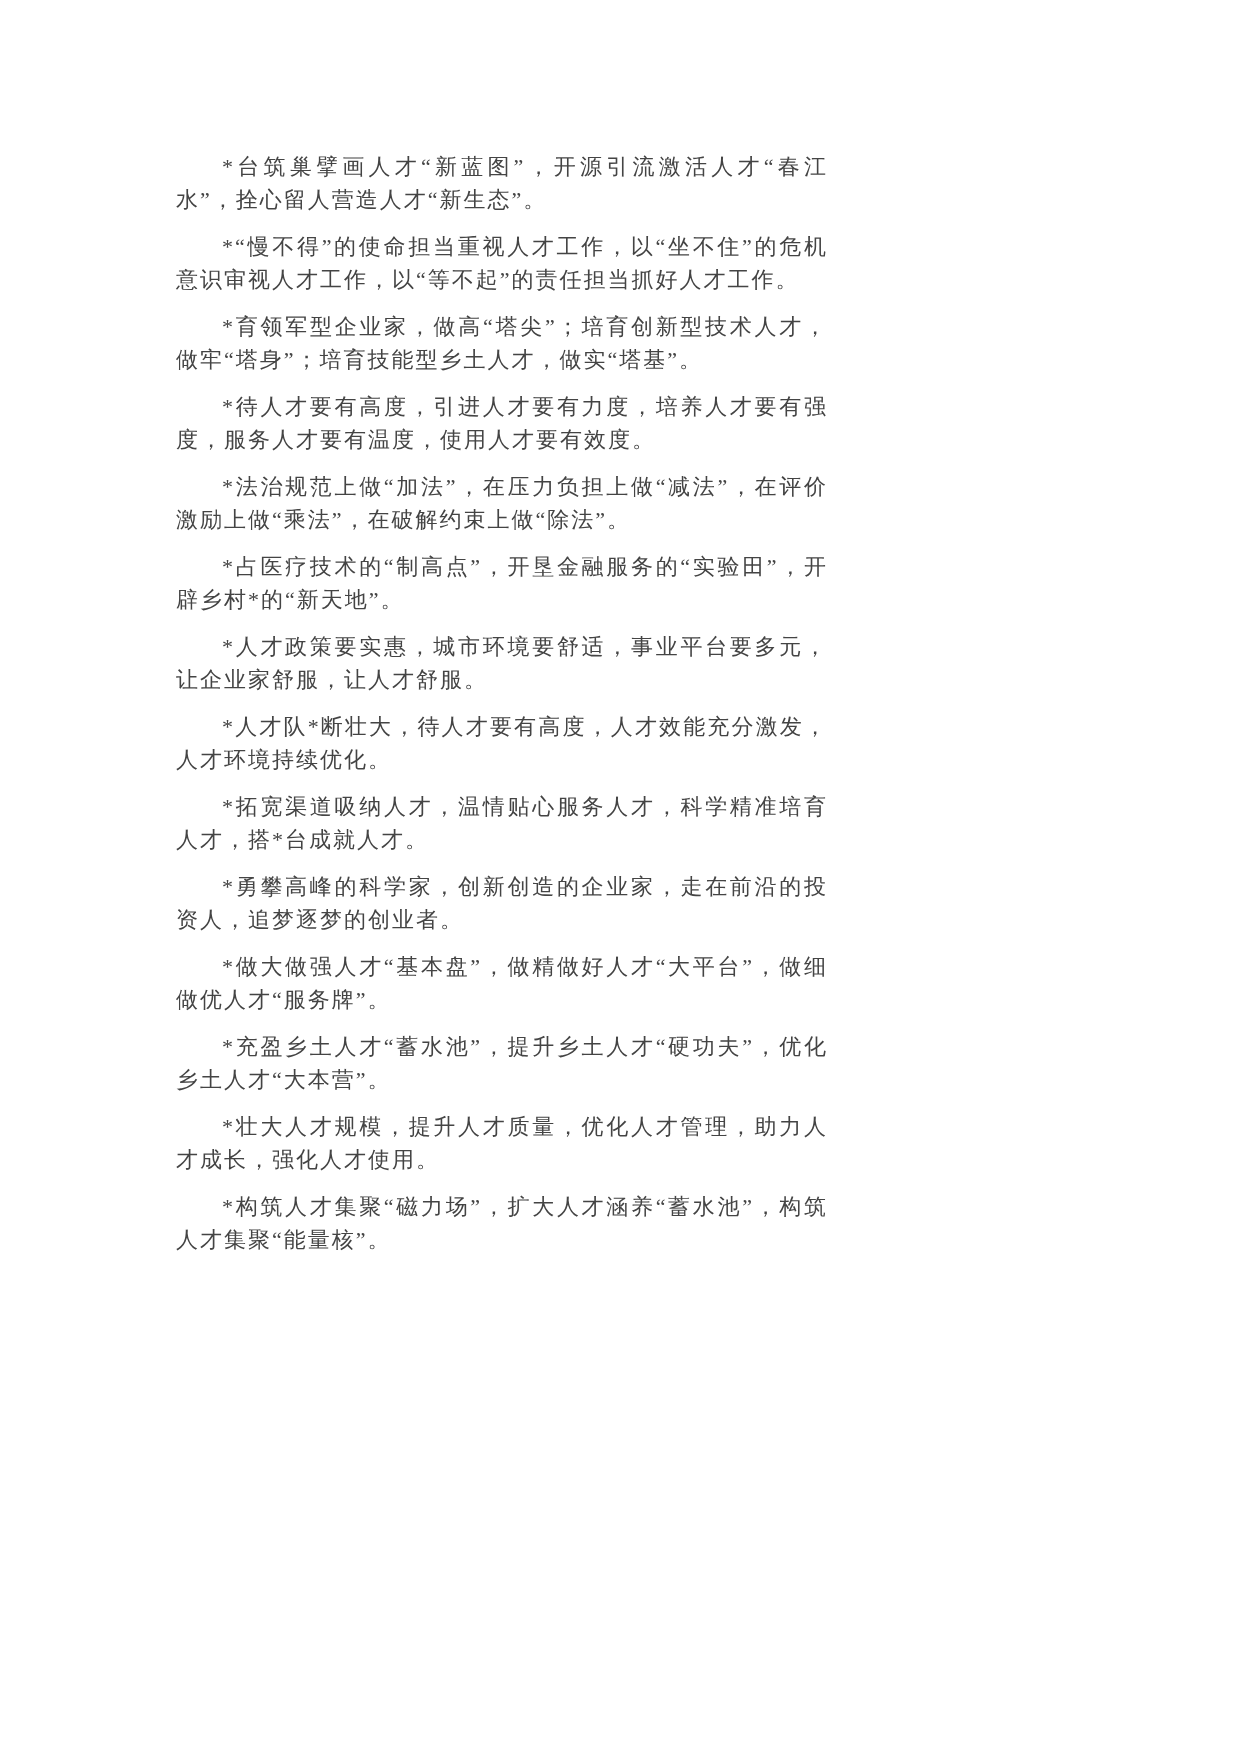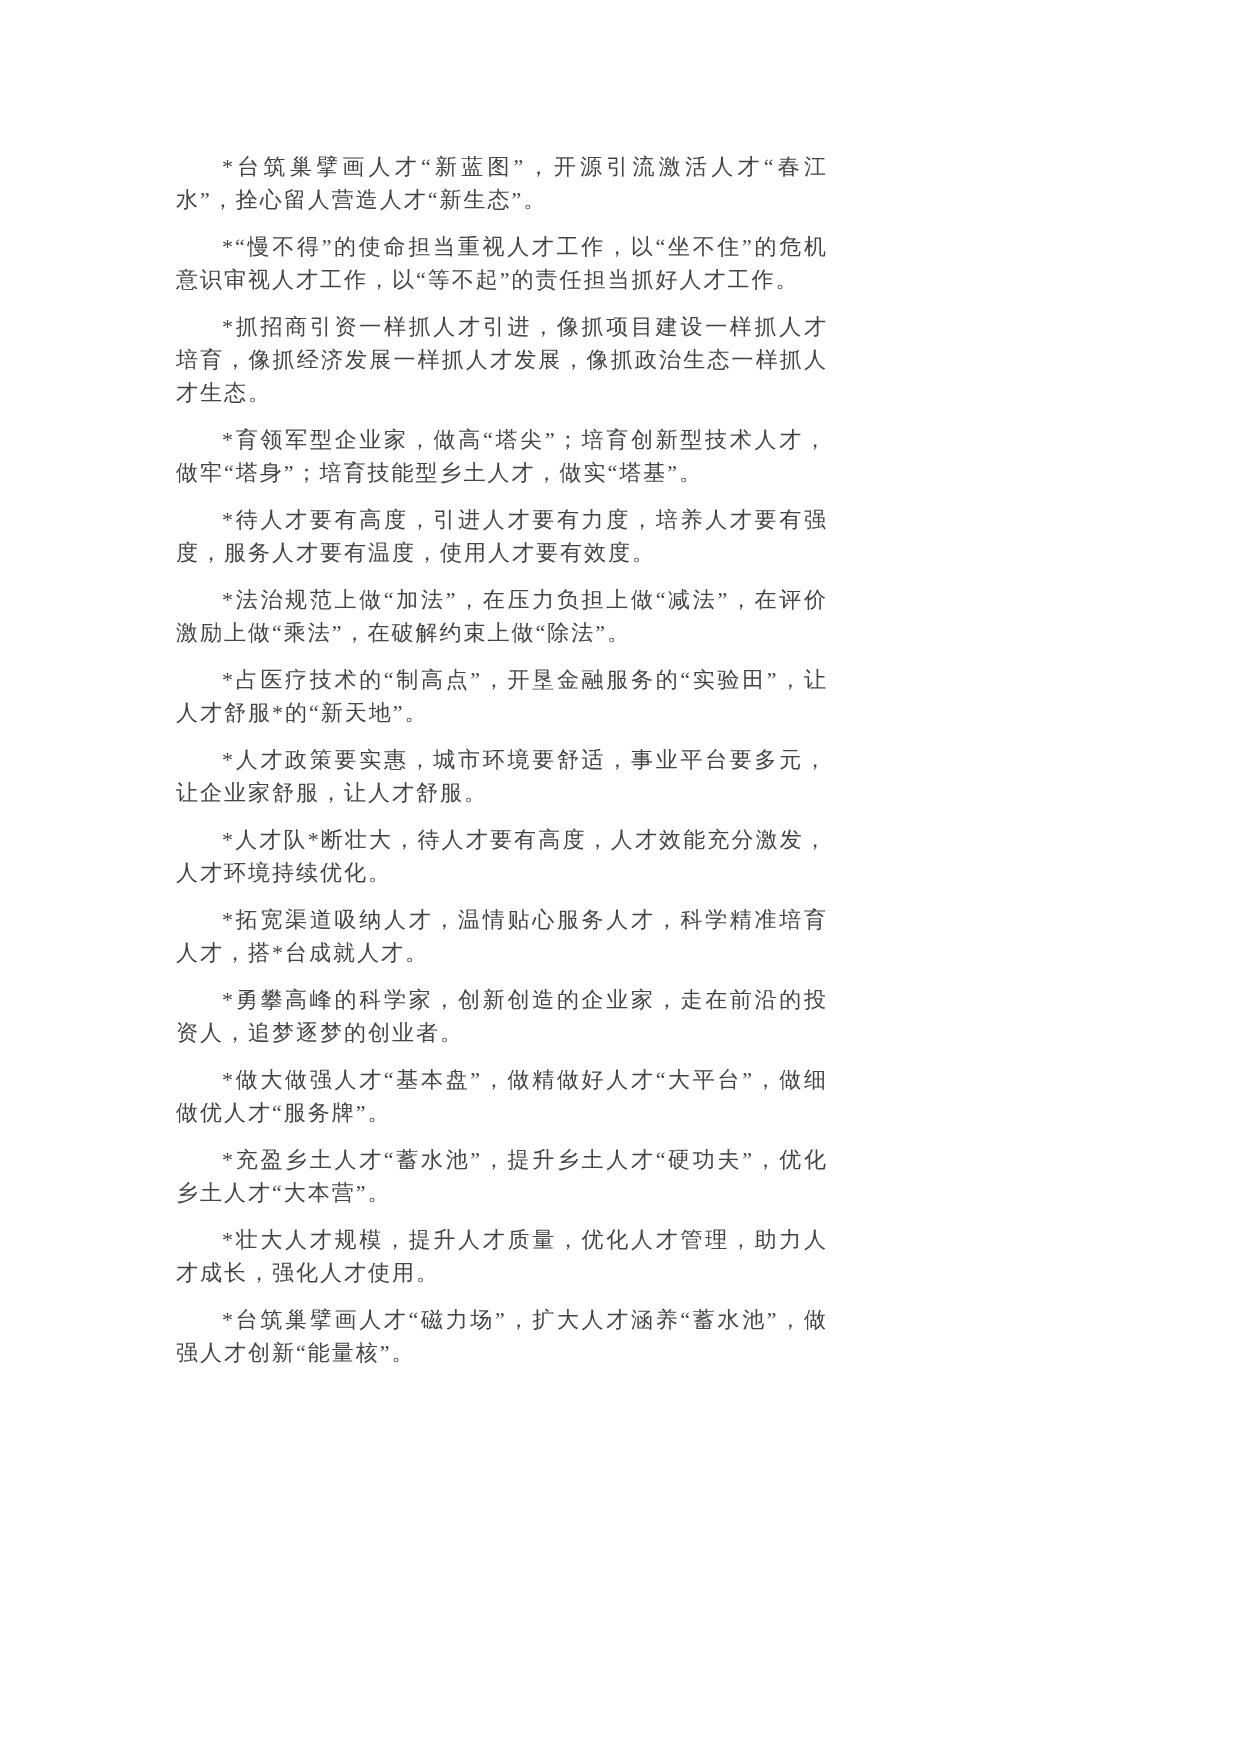--- a/index.html
+++ b/index.html
@@ -28,27 +28,26 @@
     word-break: break-all;
   }
 </style>
 </head>
 <body>
 
 <div class="page">
   <div class="doc-body" id="doc-body" style="color: rgb(68, 68, 68);">
       <p>*台筑巢擘画人才“新蓝图”，开源引流激活人才“春江水”，拴心留人营造人才“新生态”。</p>
       <p>*“慢不得”的使命担当重视人才工作，以“坐不住”的危机意识审视人才工作，以“等不起”的责任担当抓好人才工作。</p>
-      <p>*抓招商引资一样抓人才引进，像抓项目建设一样抓人才培育，像抓经济发展一样抓人才发展，像抓政治生态一样抓人才生态。</p>
       <p>*育领军型企业家，做高“塔尖”；培育创新型技术人才，做牢“塔身”；培育技能型乡土人才，做实“塔基”。</p>
       <p>*待人才要有高度，引进人才要有力度，培养人才要有强度，服务人才要有温度，使用人才要有效度。</p>
       <p>*法治规范上做“加法”，在压力负担上做“减法”，在评价激励上做“乘法”，在破解约束上做“除法”。</p>
-      <p>*占医疗技术的“制高点”，开垦金融服务的“实验田”，让人才舒服*的“新天地”。</p>
+      <p>*占医疗技术的“制高点”，开垦金融服务的“实验田”，开辟乡村*的“新天地”。</p>
       <p>*人才政策要实惠，城市环境要舒适，事业平台要多元，让企业家舒服，让人才舒服。</p>
       <p>*人才队*断壮大，待人才要有高度，人才效能充分激发，人才环境持续优化。</p>
       <p>*拓宽渠道吸纳人才，温情贴心服务人才，科学精准培育人才，搭*台成就人才。</p>
       <p>*勇攀高峰的科学家，创新创造的企业家，走在前沿的投资人，追梦逐梦的创业者。</p>
       <p>*做大做强人才“基本盘”，做精做好人才“大平台”，做细做优人才“服务牌”。</p>
       <p>*充盈乡土人才“蓄水池”，提升乡土人才“硬功夫”，优化乡土人才“大本营”。</p>
       <p>*壮大人才规模，提升人才质量，优化人才管理，助力人才成长，强化人才使用。</p>
-      <p>*台筑巢擘画人才“磁力场”，扩大人才涵养“蓄水池”，做强人才创新“能量核”。</p>
+      <p>*构筑人才集聚“磁力场”，扩大人才涵养“蓄水池”，构筑人才集聚“能量核”。</p>
     </div>
 </div>
 
 </body></html>

